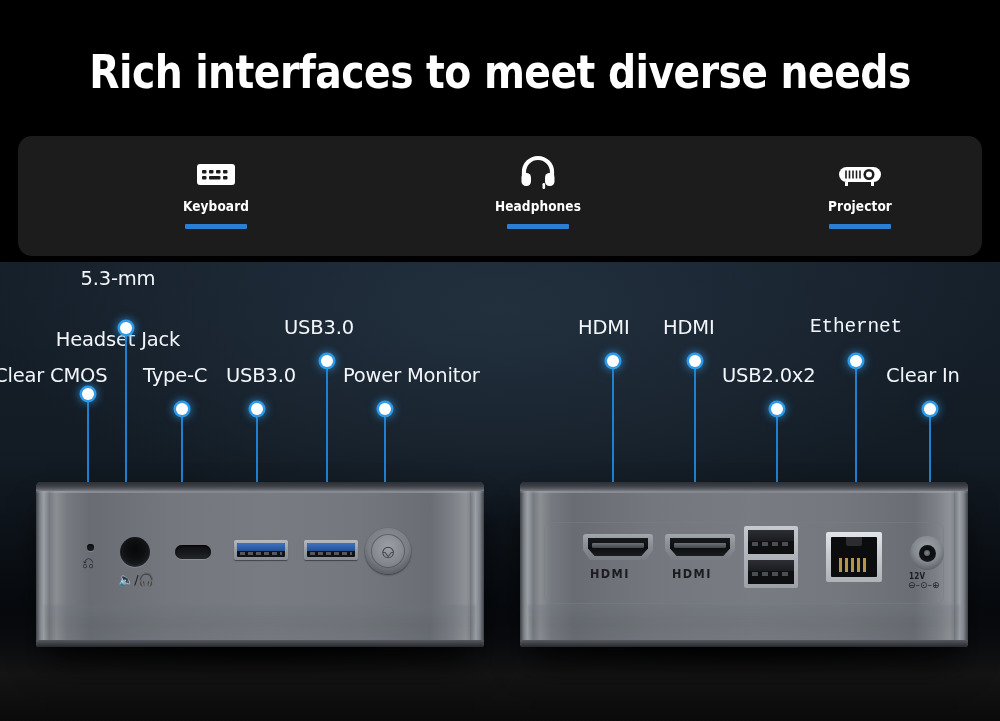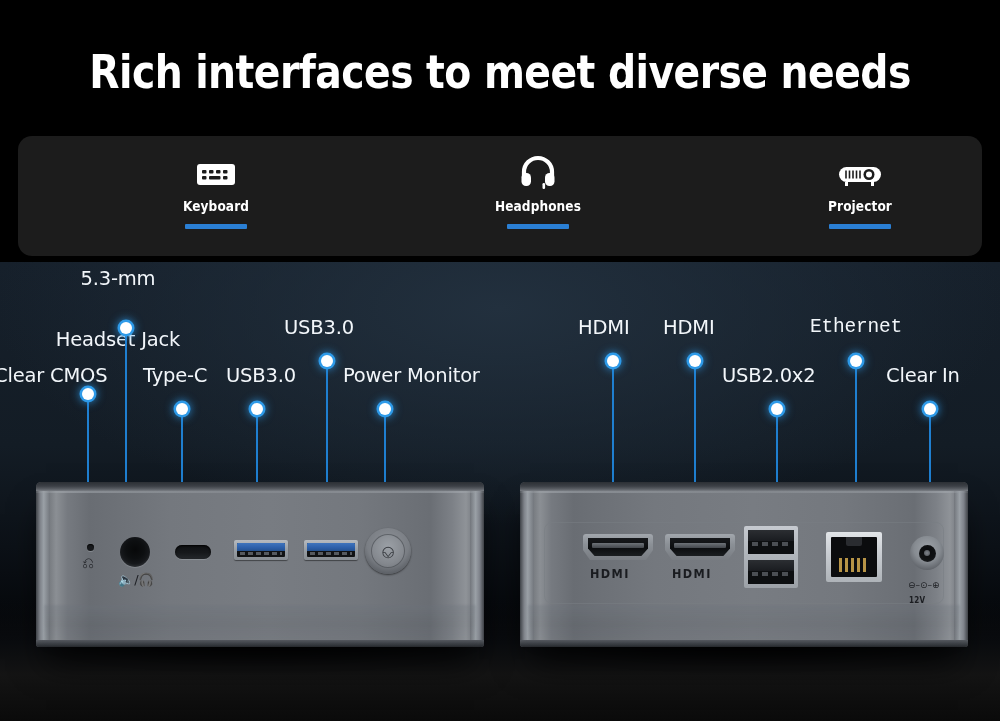--- a/index.html
+++ b/index.html
@@ -270,21 +270,21 @@
     background:radial-gradient(circle at 50% 40%, #0a0b0d 0%, #101214 60%, #2b2e32 100%);
     display:flex; align-items:center; justify-content:center;
   }
   .barrel-pin {
     width:6px; height:6px; border-radius:50%;
     background:radial-gradient(circle,#7e838a 0%, #4d5156 100%);
   }
   .barrel-text {
     position:absolute; color:#1b1d21; font-size:8px; font-weight:bold;
     font-family:"DejaVu Sans Condensed","Liberation Sans",sans-serif;
-    white-space:nowrap; letter-spacing:0.2px;margin-top:24px;
+    white-space:nowrap; letter-spacing:0.2px;
   }
   .barrel-pol {
     position:absolute; color:#1b1d21; font-size:9px; line-height:1;
     font-family:"DejaVu Sans", sans-serif; white-space:nowrap;
   }
 </style>
 </head>
 <body>
 
 <div id="stage">

